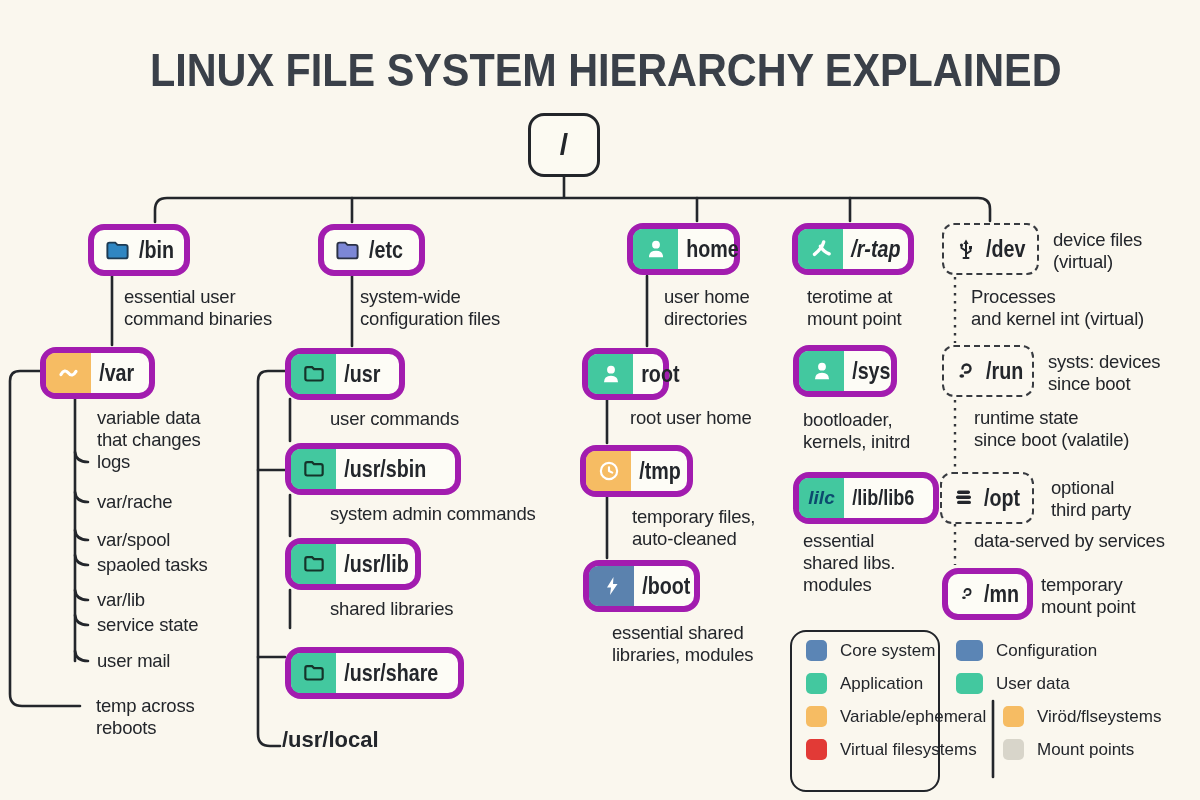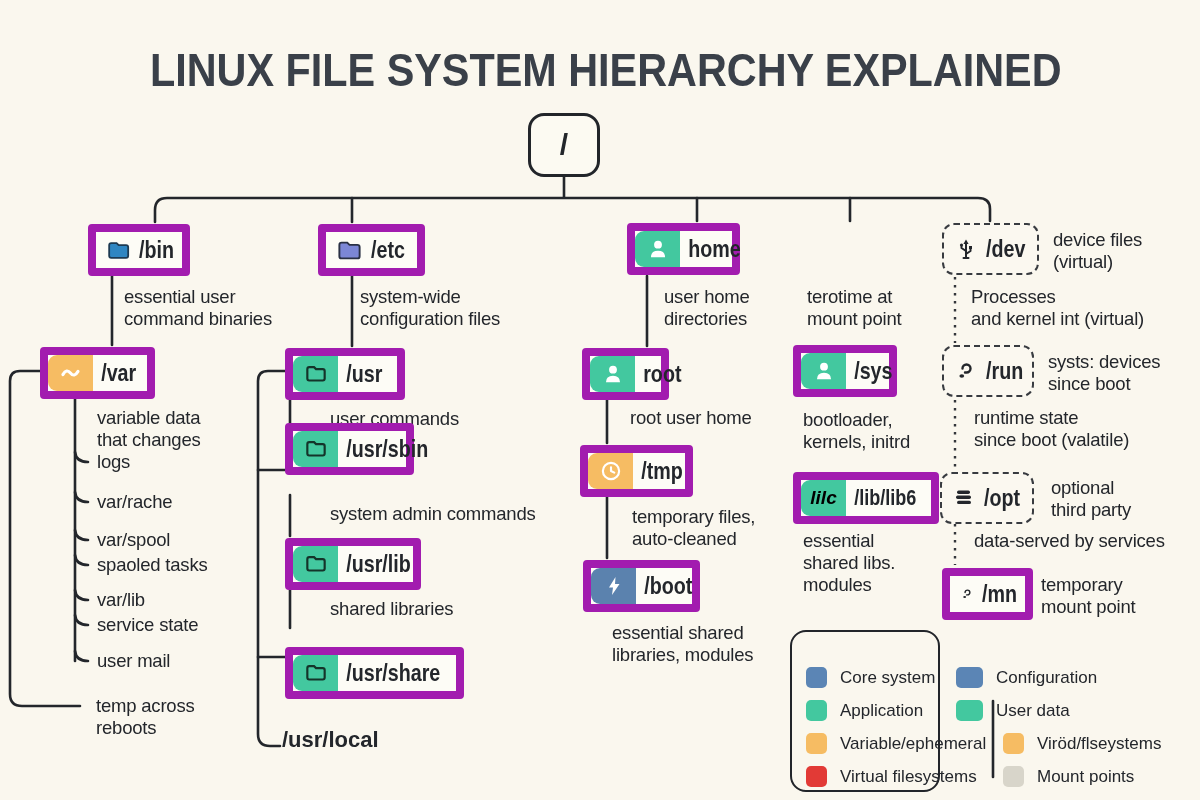--- a/index.html
+++ b/index.html
@@ -4,38 +4,38 @@
 <style>
   html,body{margin:0;padding:0;background:#e8e6df;}
   .canvas{position:relative;width:1200px;height:800px;background:#faf7ee;
           font-family:"Liberation Sans",sans-serif;color:#23262b;overflow:hidden;}
   .wires{position:absolute;left:0;top:0;}
   .title{position:absolute;left:150px;top:42px;font-size:47px;font-weight:bold;
          color:#3a4049;transform:scaleX(.88);transform-origin:left top;white-space:nowrap;}
   .rootnode{position:absolute;left:528px;top:113px;width:72px;height:64px;box-sizing:border-box;
             border:3px solid #22252a;border-radius:16px;display:flex;align-items:center;
             justify-content:center;font-size:30px;font-weight:bold;background:#fcfaf2;}
-  .node{position:absolute;height:52px;background:#fdfcf6;border:8px solid #a21caf;
-        border-radius:4px;display:flex;align-items:center;box-sizing:border-box;}
+  .node{position:absolute;height:52px;background:#fdfcf6;border:6px solid #a21caf;
+        border-radius:16px;display:flex;align-items:center;box-sizing:border-box;}
   .node.dashed{border:2.6px dashed #383b40;border-radius:12px;background:#fbf8f0;}
   .block{width:45px;align-self:stretch;flex:none;display:flex;align-items:center;
          justify-content:center;border-radius:9px 0 0 9px;}
   .icon-node{padding-left:10px;gap:8px;}
   .label{font-weight:bold;font-size:24px;transform:scaleX(.82);transform-origin:left center;
          white-space:nowrap;padding-left:10px;}
   .icon-node .label{padding-left:0;}
   .label.sm{font-size:22px;}
   .italic{font-style:italic;}
   .desc{position:absolute;font-size:18.5px;line-height:1.18;white-space:pre-line;
         letter-spacing:-0.2px;}
   .path-label{position:absolute;font-size:22px;font-weight:bold;white-space:nowrap;}
-  .badge{color:#000000;font-weight:bold;font-style:italic;font-size:19px;}
+  .badge{color:#0c4a6e;font-weight:bold;font-style:italic;font-size:19px;}
   .legend-box{position:absolute;left:790px;top:630px;width:146px;height:158px;
               border:2.6px solid #22252a;border-radius:16px;}
-  .lrow{position:absolute;display:flex;align-items:center;gap:13px;font-size:17px;margin-top:27px;}
+  .lrow{position:absolute;display:flex;align-items:center;gap:13px;font-size:17px;}
   .swatch{width:21px;height:21px;border-radius:5px;flex:none;}
   .swatch.wide{width:27px;}
   svg .ic-stroke{fill:none;stroke:#fff;stroke-linecap:round;stroke-linejoin:round;}
   svg .ic-dark{fill:#23262b;}
   svg .ic-darkstroke{fill:none;stroke:#23262b;stroke-linecap:round;stroke-linejoin:round;}
 </style>
 </head>
 <body>
 
 <div class="canvas">
@@ -104,20 +104,29 @@
       <svg width="26" height="26" viewBox="0 0 24 24">
         <circle cx="12" cy="8" r="3.6" fill="#fff"></circle>
         <path d="M5.5 19.5 q0-6 6.5-6 q6.5 0 6.5 6 Z" fill="#fff"></path>
       </svg>
     </span>
     <span class="label">home</span>
   </div>
   <div class="desc" style="left:664px;top:286px">user home
 directories</div>
 
+  <div class="node" style="left:792px;top:223px;width:122px">
+    <span class="block" style="background-color: rgb(67, 200, 159);">
+      <svg width="26" height="26" viewBox="0 0 24 24">
+        <path class="ic-stroke" stroke-width="3.1" d="M14.5 5.5 Q13 11.5 6 17"></path>
+        <path class="ic-stroke" stroke-width="3.1" d="M11.5 9.5 Q14.5 14.5 19.5 16.5"></path>
+      </svg>
+    </span>
+    <span class="label italic">/r-tap</span>
+  </div>
   <div class="desc" style="left:807px;top:286px">terotime at
 mount point</div>
 
   <div class="node dashed icon-node" style="left:942px;top:223px;width:97px">
     <svg width="24" height="24" viewBox="0 0 24 24">
       <path class="ic-darkstroke" stroke-width="2" d="M12 21 V5"></path>
       <path class="ic-dark" d="M12 2.5 l-2.6 4.6 h5.2 Z"></path>
       <path class="ic-darkstroke" stroke-width="2" d="M12 14 L7.5 11 V9.5"></path>
       <circle class="ic-dark" cx="7.5" cy="8" r="1.6"></circle>
       <path class="ic-darkstroke" stroke-width="2" d="M12 17 L16.5 14 V12"></path>
@@ -154,21 +163,21 @@
   <div class="node" style="left:285px;top:348px;width:120px">
     <span class="block" style="background-color: rgb(67, 200, 159);">
       <svg width="26" height="26" viewBox="0 0 24 24">
         <path d="M4 7.5 q0-1.8 1.8-1.8 h4.4 l1.8 1.8 h6.2 q1.8 0 1.8 1.8 v6.9 q0 1.8-1.8 1.8 H5.8 q-1.8 0-1.8-1.8 Z" fill="none" stroke="#14342a" stroke-width="2"></path>
       </svg>
     </span>
     <span class="label">/usr</span>
   </div>
   <div class="desc" style="left:330px;top:408px">user commands</div>
 
-  <div class="node" style="left:285px;top:423px;width:129px">
+  <div class="node" style="left:285px;top:443px;width:176px">
     <span class="block" style="background-color: rgb(67, 200, 159);">
       <svg width="26" height="26" viewBox="0 0 24 24">
         <path d="M4 7.5 q0-1.8 1.8-1.8 h4.4 l1.8 1.8 h6.2 q1.8 0 1.8 1.8 v6.9 q0 1.8-1.8 1.8 H5.8 q-1.8 0-1.8-1.8 Z" fill="none" stroke="#14342a" stroke-width="2"></path>
       </svg>
     </span>
     <span class="label">/usr/sbin</span>
   </div>
   <div class="desc" style="left:330px;top:503px">system admin commands</div>
 
   <div class="node" style="left:285px;top:538px;width:136px">

